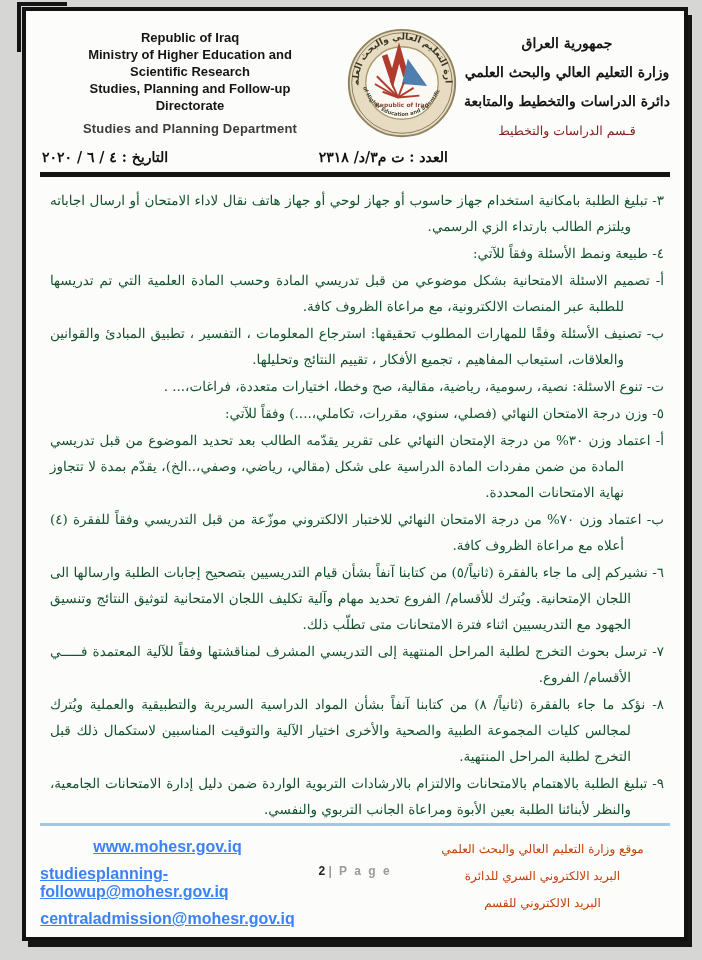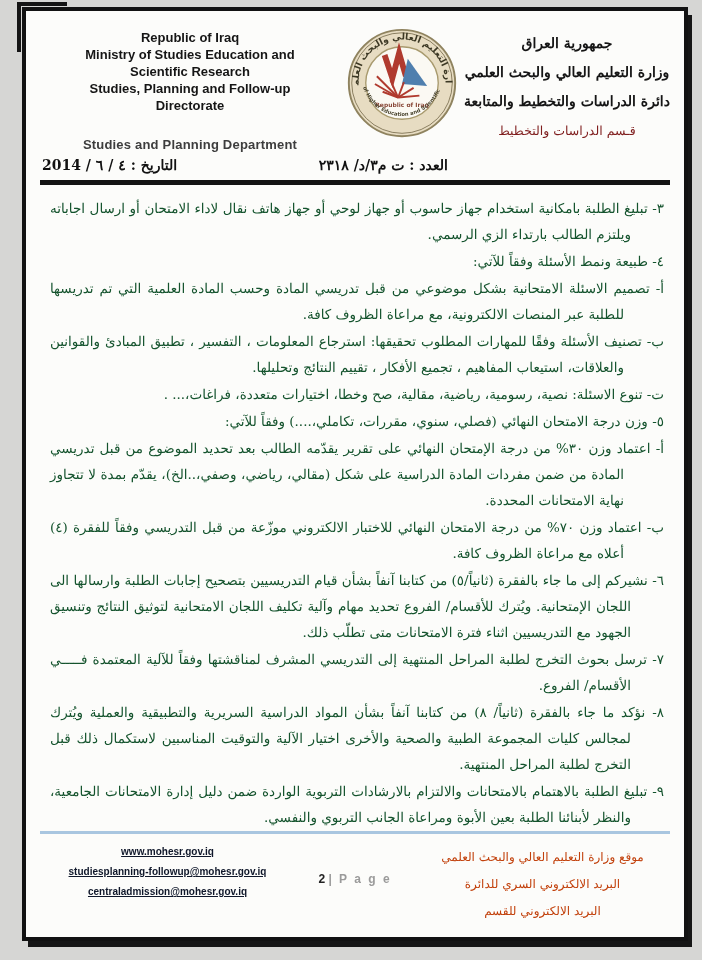--- a/index.html
+++ b/index.html
@@ -16,21 +16,21 @@
     content:"";position:absolute;top:-9px;left:-9px;width:46px;height:46px;
     border-top:4px solid #141414;border-left:4px solid #141414;
   }
   
   .header{display:grid;grid-template-columns:300px 124px 1fr;align-items:start;}
   .header-en{
     text-align:center;font-family:"Liberation Sans","DejaVu Sans",sans-serif;
     font-weight:700;font-size:13px;line-height:17px;color:#151515;padding-top:8px;
   }
   .header-en .dept{
-    margin-top:22px;font-weight:600;color:#3d3d3d;font-size:13px;letter-spacing:.2px;
+    margin-top:6px;font-weight:600;color:#3d3d3d;font-size:13px;letter-spacing:.2px;
   }
   .logo-wrap{display:flex;justify-content:center;padding-top:3px;}
   .header-ar{
     direction:rtl;text-align:center;font-weight:700;font-size:14px;line-height:29px;
     padding-top:8px;color:#151515;
   }
   .header-ar .dept{font-weight:500;font-size:12.5px;color:#7f1d1d;}
   
   .ref-line{
     direction:rtl;display:flex;justify-content:space-between;
@@ -47,22 +47,22 @@
   .para{margin:1px 0;}
   .para[data-level="item"]{padding-right:33px;text-indent:-33px;}
   .para[data-level="sub"]{padding-right:40px;text-indent:-40px;}
   
   .footer{
     margin-top:auto;border-top:3px solid #a9c6e0;padding-top:10px;
     display:grid;grid-template-columns:1fr 120px 1fr;align-items:start;
   }
   .footer-links{display:flex;flex-direction:column;align-items:center;gap:9px;padding-top:2px;}
   .footer-links a{
-    font-family:"Liberation Sans","DejaVu Sans",sans-serif;font-size:10px;
-    color:#0f172a;text-decoration:underline;font-weight:600;
+    font-family:"Liberation Sans","DejaVu Sans",sans-serif;font-size:16px;
+    color:#3b82f6;text-decoration:underline;font-weight:600;
   }
   .page-num{
     text-align:center;margin-top:28px;font-family:"Liberation Sans","DejaVu Sans",sans-serif;
     font-size:12px;
   }
   .page-num .num{font-weight:700;color:#222;}
   .page-num .word{color:#9a9a9a;letter-spacing:2px;font-weight:600;}
   .footer-ar{direction:rtl;text-align:center;font-size:12px;line-height:27px;color:#c2410c;font-weight:500;}
   
   svg text{font-family:"DejaVu Sans",sans-serif;}
@@ -71,21 +71,21 @@
 <body>
 
 <div class="page">
 
   <div class="header">
 
     <div class="header-en">
       <div>
 
       <div>Republic of Iraq</div>
-          <div>Ministry of Studies Education and</div>
+          <div>Ministry of Higher Education and</div>
           <div>Scientific Research</div>
           <div>Studies, Planning and Follow-up</div>
           <div>Directorate</div>
         </div>
       <div class="dept">Studies and Planning Department</div>
     </div>
 
     <div class="logo-wrap">
       <svg width="116" height="120" viewBox="0 0 120 124">
         <circle cx="60" cy="61" r="55" fill="#e7dcc2" stroke="#8f835f" stroke-width="2"></circle>
@@ -125,21 +125,21 @@
       <div>جمهورية العراق</div>
           <div>وزارة التعليم العالي والبحث العلمي</div>
           <div>دائرة الدراسات والتخطيط والمتابعة</div>
         </div>
       <div class="dept">قـسم الدراسات والتخطيط</div>
     </div>
   </div>
 
   <div class="ref-line">
     <span>العدد : ت م٣/د/ ٢٣١٨</span>
-    <span>التاريخ : ٤ / ٦ / 2014</span>
+    <span>التاريخ : ٤ / ٦ / ٢٠٢٠</span>
   </div>
 
   <div class="double-rule"></div>
 
   <div class="doc-body">
 
   <p class="para" data-level="item">٣- تبليغ الطلبة بامكانية استخدام  جهاز حاسوب أو جهاز لوحي أو جهاز هاتف نقال لاداء الامتحان أو ارسال اجاباته ويلتزم الطالب بارتداء الزي الرسمي.</p>
       <p class="para" data-level="item">٤- طبيعة ونمط الأسئلة وفقاً للآتي:</p>
       <p class="para" data-level="sub">أ- تصميم الاسئلة الامتحانية بشكل موضوعي من قبل تدريسي المادة وحسب المادة العلمية التي تم تدريسها للطلبة عبر المنصات الالكترونية، مع مراعاة الظروف كافة.</p>
       <p class="para" data-level="sub">ب- تصنيف الأسئلة وفقًا للمهارات المطلوب تحقيقها: استرجاع المعلومات ، التفسير ، تطبيق المبادئ والقوانين والعلاقات، استيعاب المفاهيم ، تجميع الأفكار ، تقييم النتائج وتحليلها.</p>

